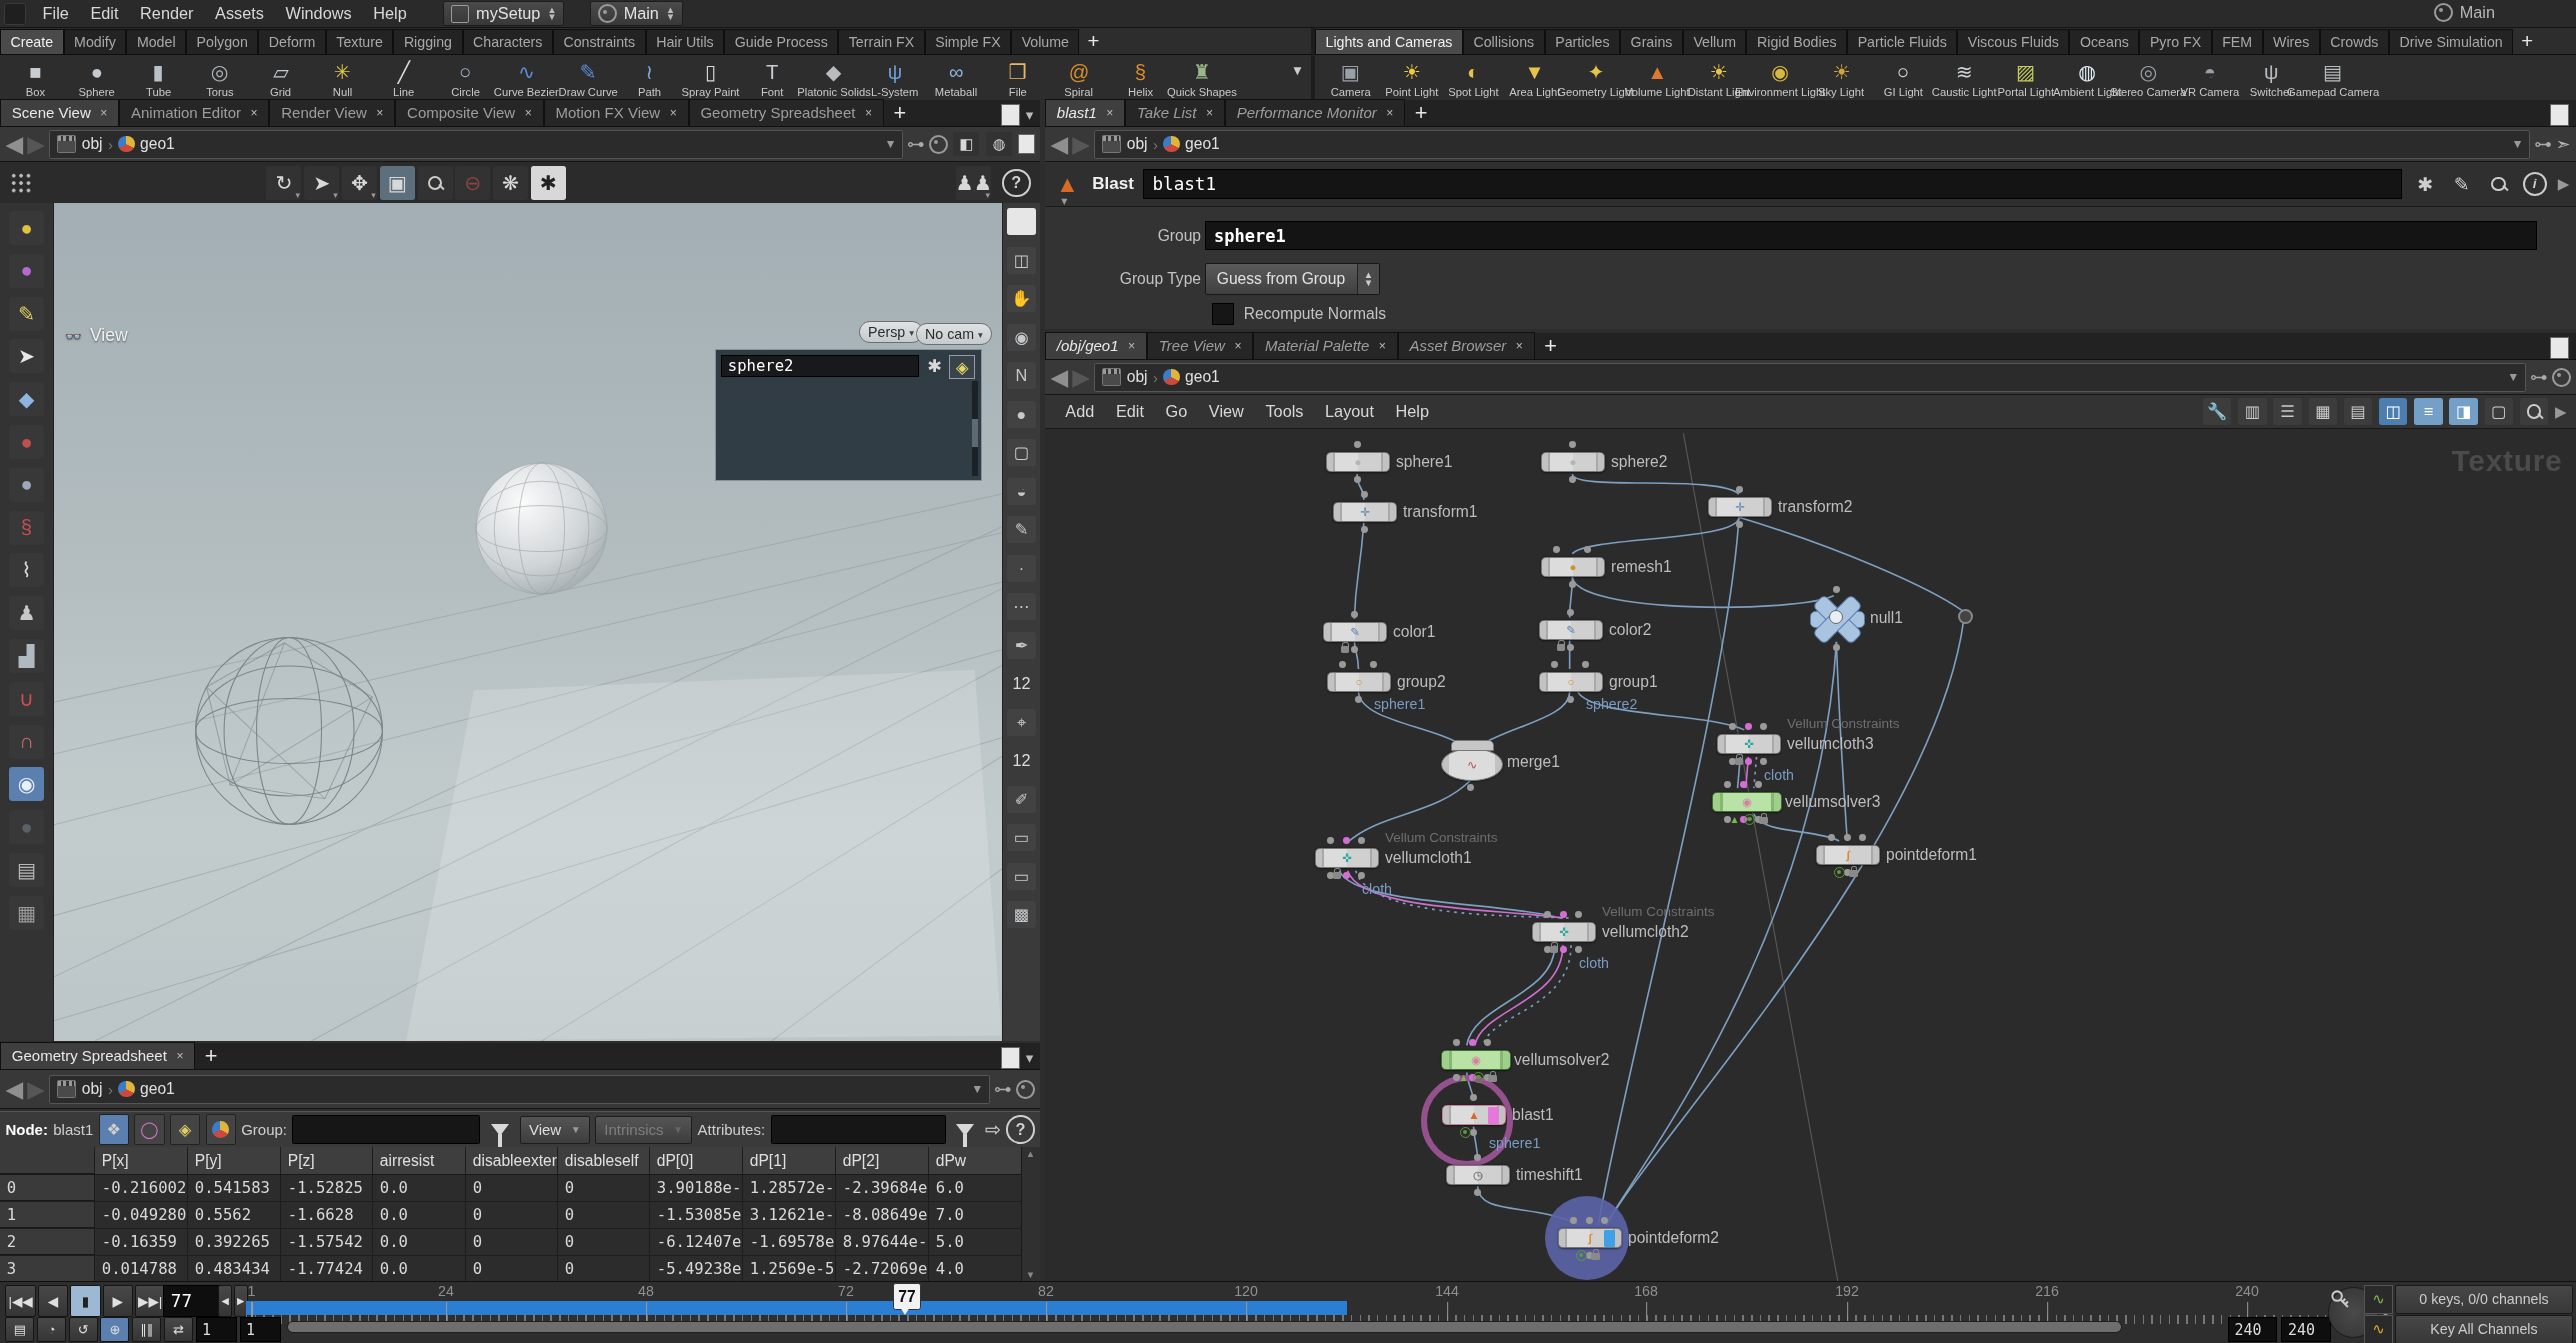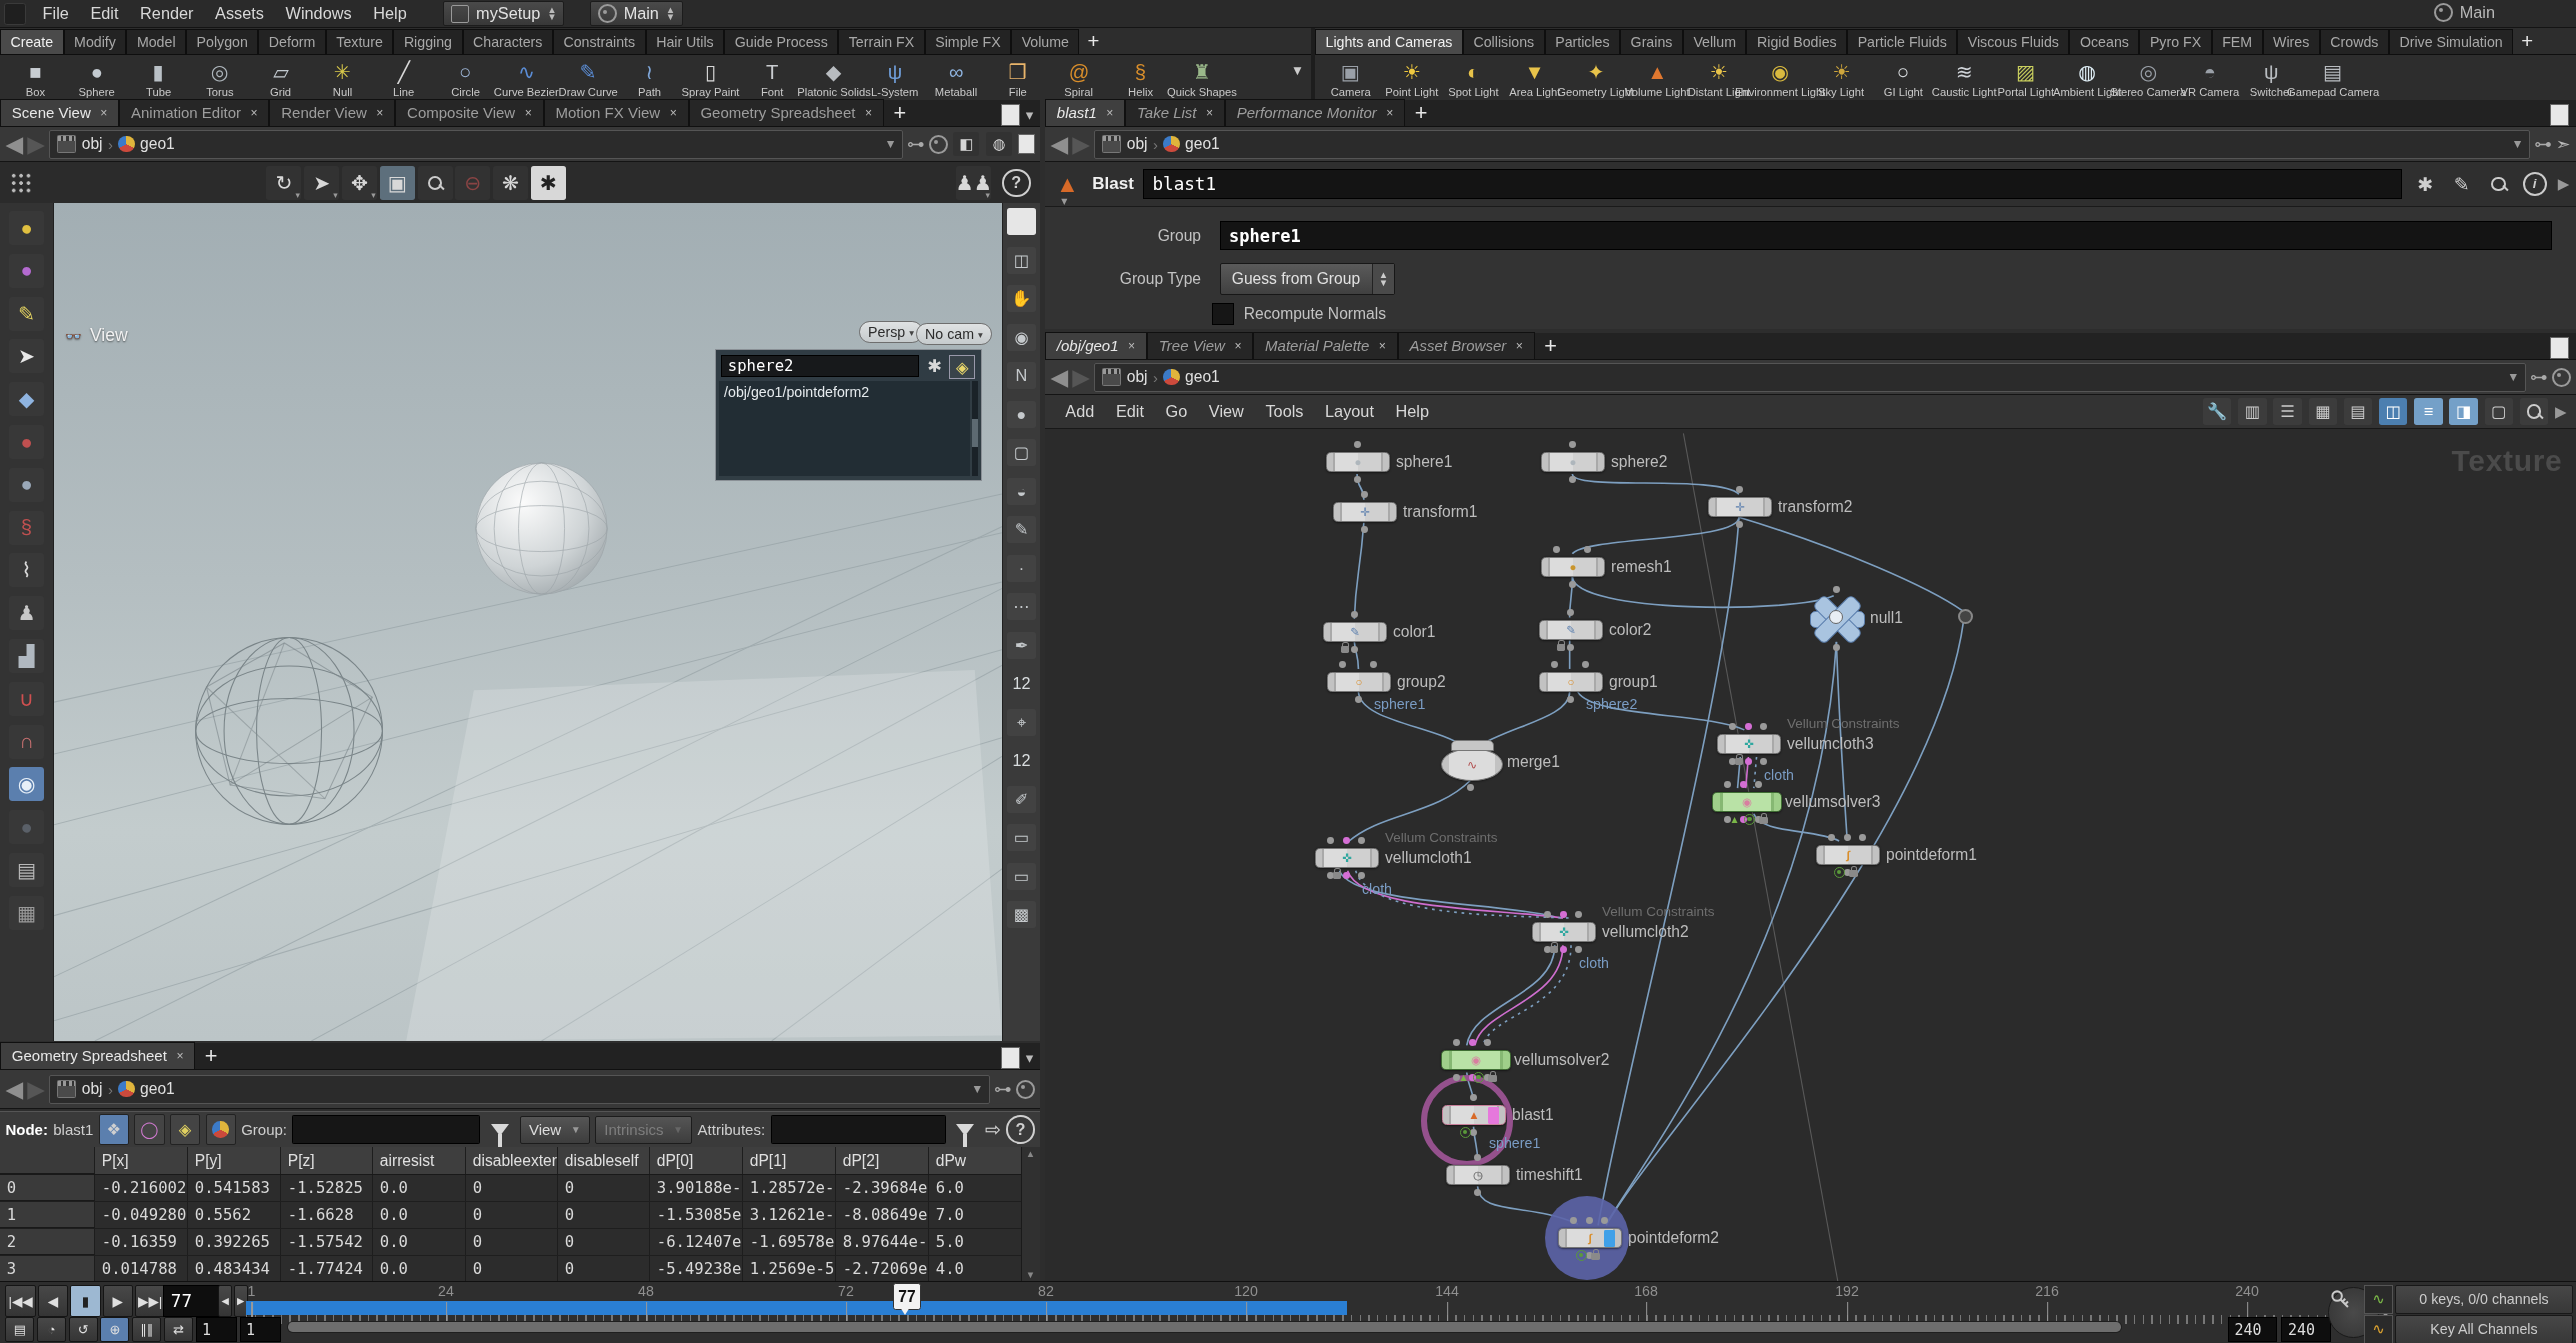--- a/index.html
+++ b/index.html
@@ -117,21 +117,21 @@
   #pheader{position:absolute;left:0;top:62px;width:1531px;height:45px;background:#2f2f2f;border-bottom:0.7px solid #1a1a1a;display:flex;align-items:center;gap:9.5px;padding:0 6.8px;box-sizing:border-box;}
   #blasticon{width:31px;height:31px;display:flex;align-items:center;justify-content:center;font-size:23px;color:#d86a28;position:relative;}
   #blasticon::after{content:"▾";position:absolute;bottom:-8.1px;left:9.5px;color:#999;font-size:12.2px;}
   #ptype{font-weight:bold;color:#f0f0f0;font-size:17px;}
   #pname{flex:1;height:28.4px;background:#141414;border:0.7px solid #000;color:#fff;font-family:"DejaVu Sans Mono",monospace;font-size:17.6px;padding:0 8.1px;display:flex;align-items:center;}
   .phico{width:27px;height:27px;display:flex;align-items:center;justify-content:center;font-size:19px;color:#cfcfcf;}
   .mag{width:10.8px;height:10.8px;border:2px solid #ccc;border-radius:50%;position:relative;}
   .mag::after{content:"";position:absolute;left:8.8px;top:8.8px;width:6.8px;height:2px;background:#ccc;transform:rotate(45deg);}
   .icirc{width:20.3px;height:20.3px;border:2px solid #ccc;border-radius:50%;display:flex;align-items:center;justify-content:center;font-size:13.5px;color:#ccc;font-style:italic;font-weight:bold;}
   .prow{position:absolute;display:flex;align-items:center;}
-  .plabel{width:156px;text-align:right;color:#c3c3c3;font-size:15.6px;padding-right:19px;}
+  .plabel{width:156px;text-align:right;color:#c3c3c3;font-size:15.6px;padding-right:4px;}
   .pfield{background:#141414;border:0.7px solid #000;height:27px;display:flex;align-items:center;padding:0 8.1px;color:#fff;font-family:"DejaVu Sans Mono",monospace;font-size:17px;font-weight:bold;}
   .pdrop{background:linear-gradient(#5a5a5a,#404040);border:0.7px solid #171717;border-radius:2px;height:30px;display:flex;align-items:center;padding:0 0 0 10.8px;color:#e2e2e2;font-size:15.6px;}
   .pdrop .spin{margin-left:12.2px;width:20.3px;height:30px;background:#4a4a4a;border-left:0.7px solid #222;display:flex;flex-direction:column;align-items:center;justify-content:center;color:#ccc;font-size:9.5px;line-height:8.1px;}
   .chk{width:20.3px;height:20.3px;background:#161616;border:0.7px solid #000;margin-right:9.5px;}
 
   #netpane{left:1045px;top:333px;width:1531px;height:948px;background:#2b2b2b;}
   #netmenu{position:absolute;left:0;top:62px;width:1531px;height:34px;background:#333;border-bottom:0.7px solid #181818;display:flex;align-items:center;padding:0 9.5px;box-sizing:border-box;gap:2.7px;}
   .nmi{padding:4.1px 10.8px;color:#d8d8d8;font-size:16.3px;}
   #nettools{position:absolute;right:9.5px;top:65px;display:flex;gap:6.8px;align-items:center;}
   .ntico{width:28.4px;height:27px;border-radius:2.7px;background:#3c3c3c;display:flex;align-items:center;justify-content:center;font-size:16.3px;color:#c9c9c9;}
@@ -578,21 +578,20 @@
       </div>
     <div class="pill" style="left:916px;top:223px">
         <span>No cam</span>
         <span class="pv">▾</span>
       </div>
 
     <div id="selpanel" class="abs">
       <input id="selfield" value="sphere2" style="">
       <span id="selgear">✱</span>
       <span id="seldiamond">◈</span>
-      <div id="sellist"><span>/obj/geo1/pointdeform2</span></div>
       <div id="selscroll"></div>
     </div>
 
     <div id="fps" class="abs">&gt;120.0fps</div>
     <div id="msms" class="abs">5.35ms</div>
 
     <svg id="axisgizmo" class="abs" width="61" height="47" viewBox="0 0 90 70" style="font-size:22px">
       <line x1="30" y1="58" x2="30" y2="14" stroke="#4ab04a" stroke-width="3"></line>
       <line x1="30" y1="58" x2="70" y2="64" stroke="#c04a4a" stroke-width="3"></line>
       <line x1="30" y1="58" x2="6" y2="68" stroke="#4a6ac0" stroke-width="3"></line>

